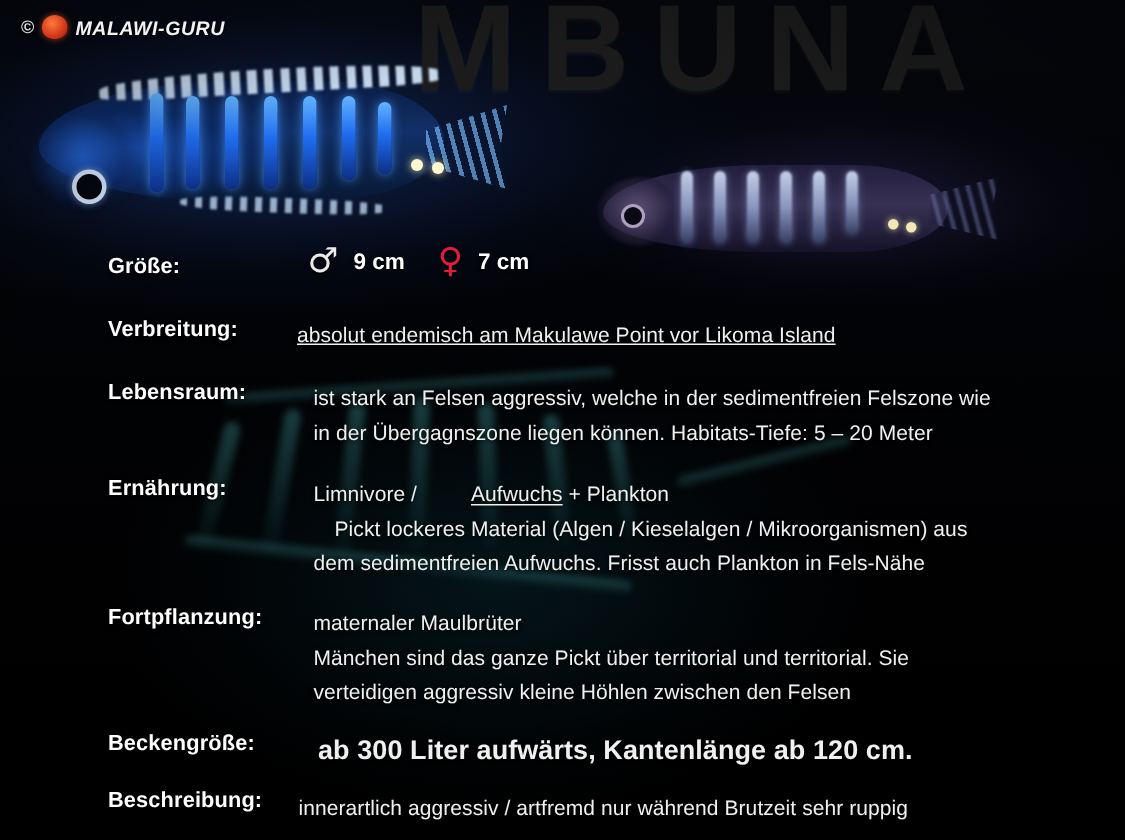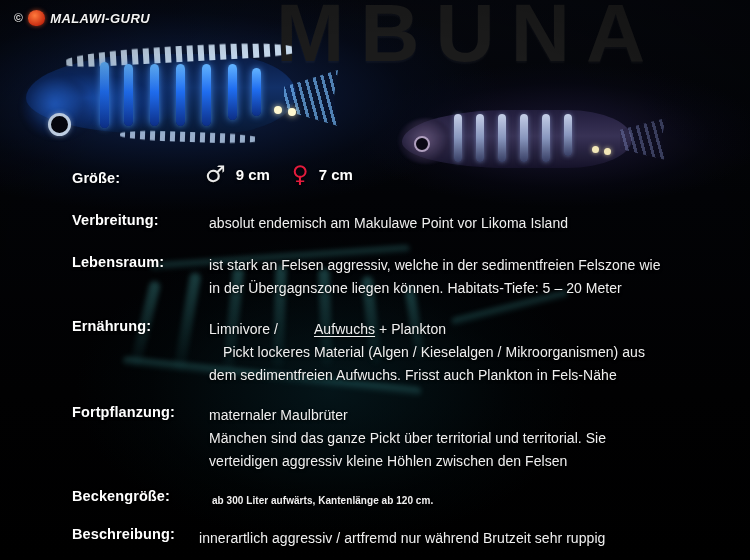--- a/index.html
+++ b/index.html
@@ -180,21 +180,21 @@
     margin-left:44px;
   }
   .value{
     position:absolute;
     color:#f0f0f0;font-size:14px;font-weight:400;
     letter-spacing:.05px;
     text-shadow:0 1px 3px rgba(0,0,0,.95);
     white-space:nowrap;
     line-height:23px;
   }
-  .value.bold{font-weight:700;font-size:10px;}
+  .value.bold{font-weight:700;font-size:18px;}
   .u{text-decoration:underline;text-underline-offset:2px;margin-left:32px;}
 
   
   .size-row{position:absolute;left:205px;top:163px;display:flex;align-items:center;gap:0;}
   .sym{
     font-size:23px;line-height:1;
     text-shadow:0 1px 3px rgba(0,0,0,.95);
     font-family:"DejaVu Sans",sans-serif;
   }
   .sym.male{color:#e9e9e9;}
@@ -276,21 +276,21 @@
       <span class="size-row">
         <span class="sym male">♂</span>
         <span class="size-val">9 cm</span>
         <span class="sym female">♀</span>
         <span class="size-val">7 cm</span>
       </span>
     </div>
 
     <div class="row">
       <span class="label" style="top:212px;">Verbreitung:</span>
-      <span class="value" style="left:209px;top:212px;">absolut endemisch am Makulawe Point vor Likoma Island</span>
+      <span class="value" style="left:198px;top:212px;text-decoration:underline;">absolut endemisch am Makulawe Point vor Likoma Island</span>
     </div>
 
     <div class="row">
       <span class="label" style="top:254px;">Lebensraum:</span>
       <span class="value" style="left:209px;top:254px;">ist stark an Felsen aggressiv, welche in der sedimentfreien Felszone wie</span>
       <span class="value" style="left:209px;top:277px;">in der Übergagnszone liegen können. Habitats-Tiefe:  5 – 20 Meter</span>
     </div>
 
     <div class="row">
       <span class="label" style="top:318px;">Ernährung:</span>

